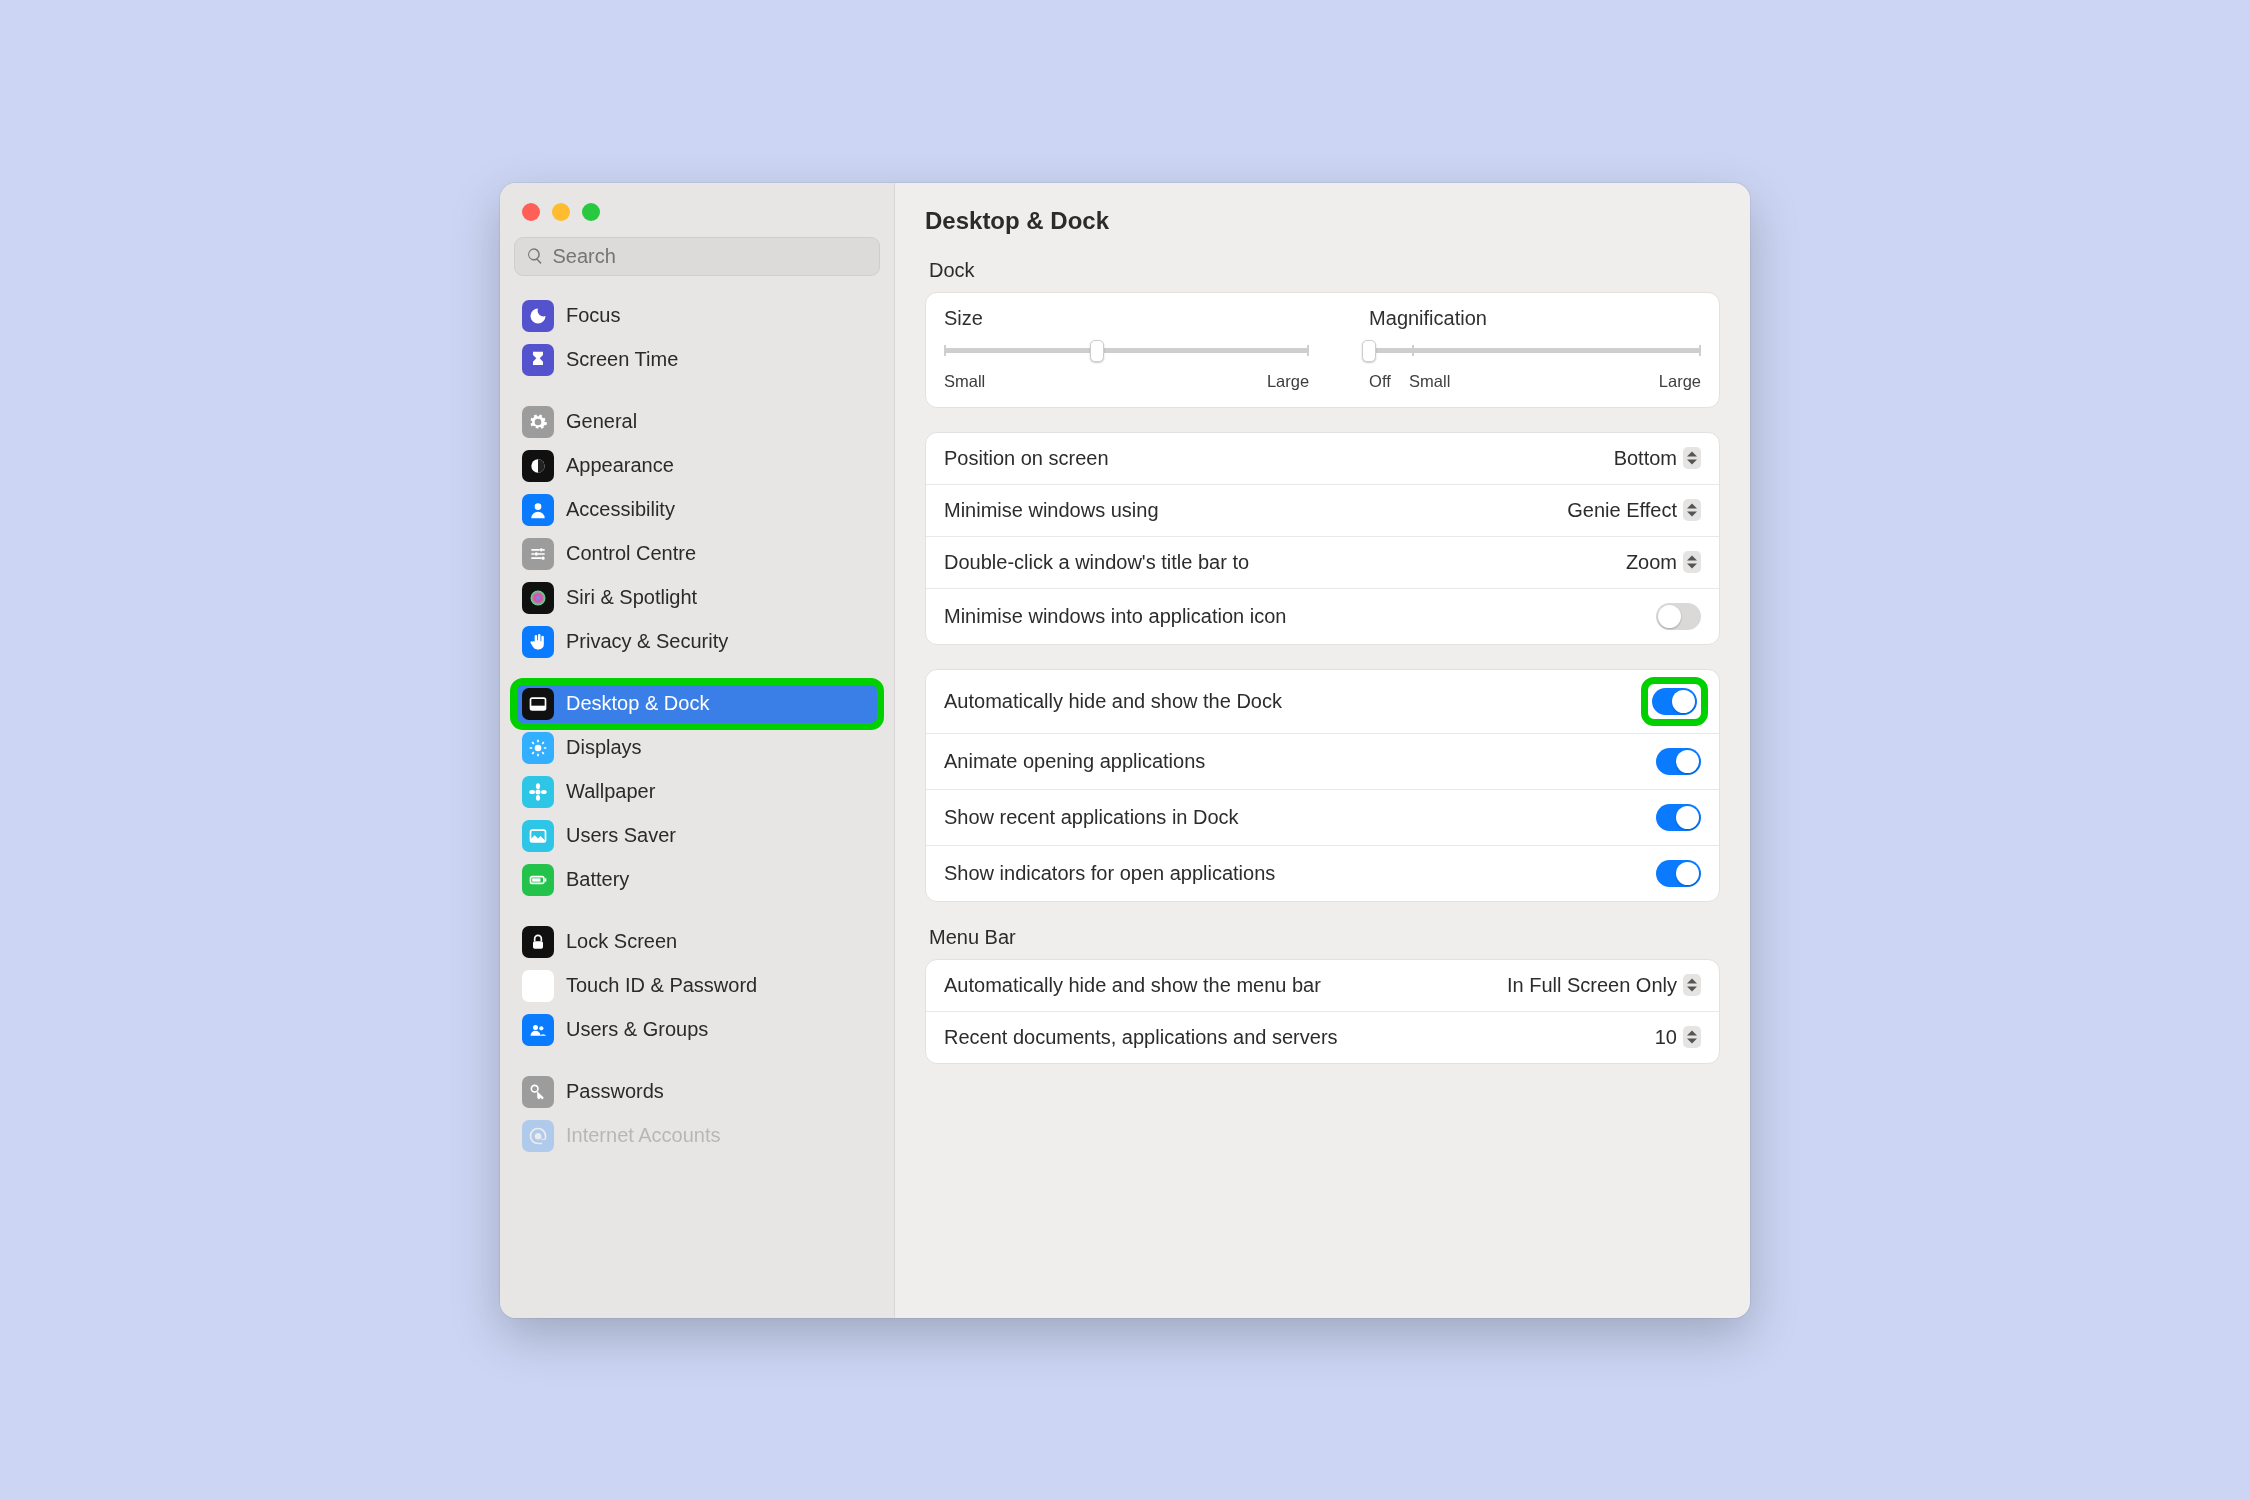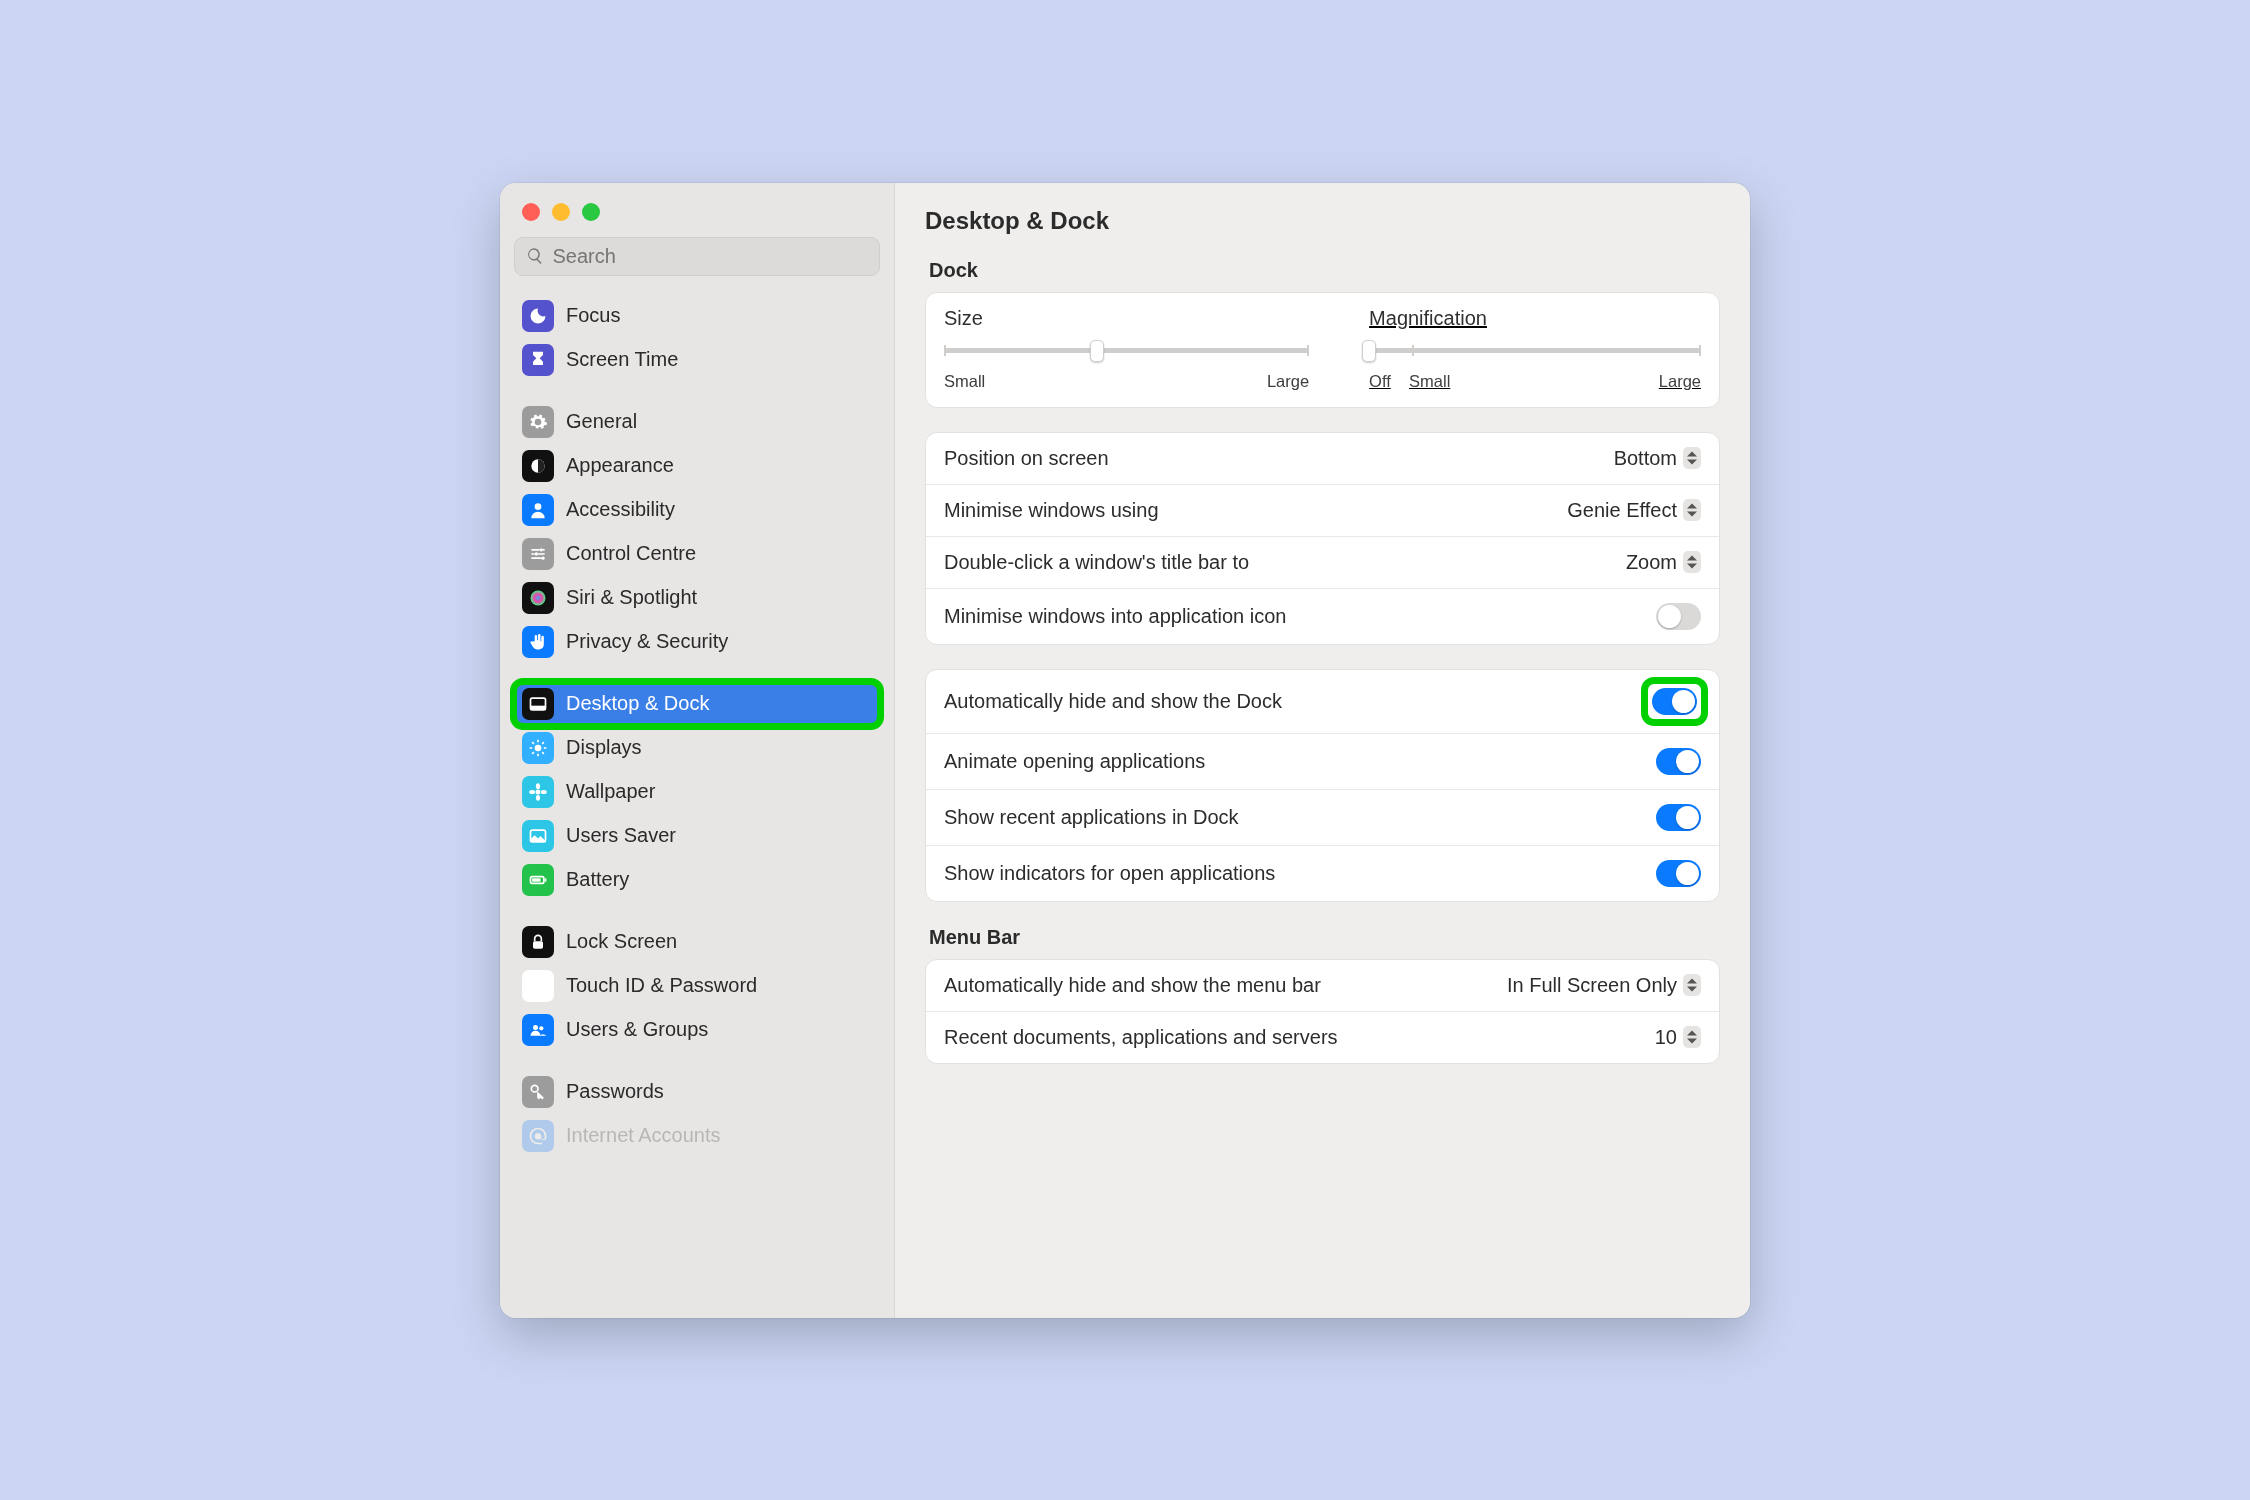--- a/index.html
+++ b/index.html
@@ -17,25 +17,25 @@
   .nav-group { padding:4px 0 14px; }
   .nav-item { display:flex; align-items:center; gap:12px; padding:6px 8px; border-radius:9px; cursor:pointer; }
   .nav-item span.lbl { font-size:20px; color:#2A2A2A; }
   .nav-item.selected { background:#3A7FE8; }
   .nav-item.selected span.lbl { color:#fff; }
   .nav-icon { width:32px; height:32px; border-radius:7px; display:flex; align-items:center; justify-content:center; flex-shrink:0; }
   .nav-icon svg{width:20px;height:20px;fill:#fff;}
   .green-border { outline:7px solid #00D000; outline-offset:-3px; border-radius:9px; }
   .content { flex:1; padding:24px 30px; overflow:hidden; }
   .page-title { font-size:24px; font-weight:700; color:#2B2B2B; margin-bottom:24px; }
-  .sec-title { font-size:20px; font-weight:700; color:#2B2B2B; margin:6px 0 10px 4px; }
+  .sec-title { font-size:20px; font-weight:400; color:#2B2B2B; margin:6px 0 10px 4px; }
   .card { background:#fff; border:1px solid #E3E1DF; border-radius:12px; margin-bottom:24px; }
   .sliders { display:flex; gap:60px; padding:14px 18px 16px; }
   .sl-col { display:flex; flex-direction:column; gap:10px; }
-  .sl-col.size{flex:1.1;} .sl-col.mag{flex:1;text-decoration:underline;}
+  .sl-col.size{flex:1.1;} .sl-col.mag{flex:1;}
   .sl-lbl { font-size:20px; color:#303030; }
   .sl-track-wrap { position:relative; height:22px; display:flex; align-items:center; }
   .sl-track { height:5px; width:100%; background:linear-gradient(#CFCECC,#CFCECC) center/100% 5px no-repeat; border-radius:3px; position:relative; }
   .sl-tick { position:absolute; top:-3px; width:2px; height:11px; background:#CFCECC; }
   .sl-knob { position:absolute; top:-8px; width:14px; height:22px; background:#fff; border:1px solid #CFCDCB; border-radius:5px; box-shadow:0 1px 2px rgba(0,0,0,.2); transform:translateX(-50%); }
   .sl-ends { display:flex; font-size:16.5px; color:#3C3C3C; }
   .sl-ends > span:first-child{margin-right:auto;}
   .mag-ends{display:flex;font-size:16.5px;color:#404040;}
   .mag-ends .off{width:40px;} .mag-ends .sm{flex:0;} .mag-ends .lg{margin-left:auto;}
   .row { display:flex; align-items:center; padding:14px 18px; font-size:20px; color:#2C2C2C; }

